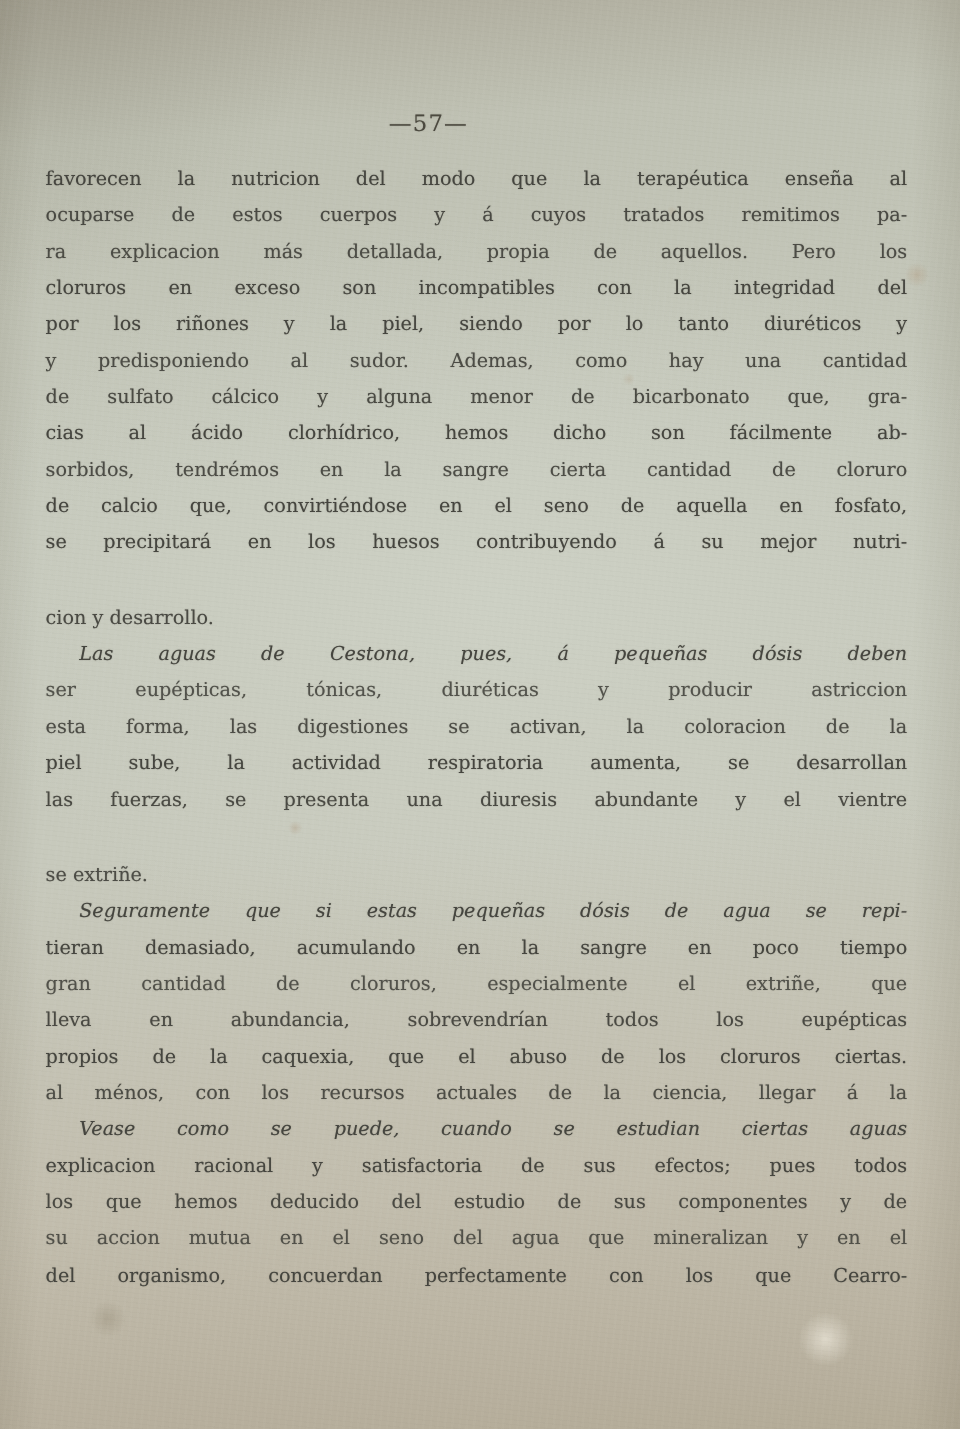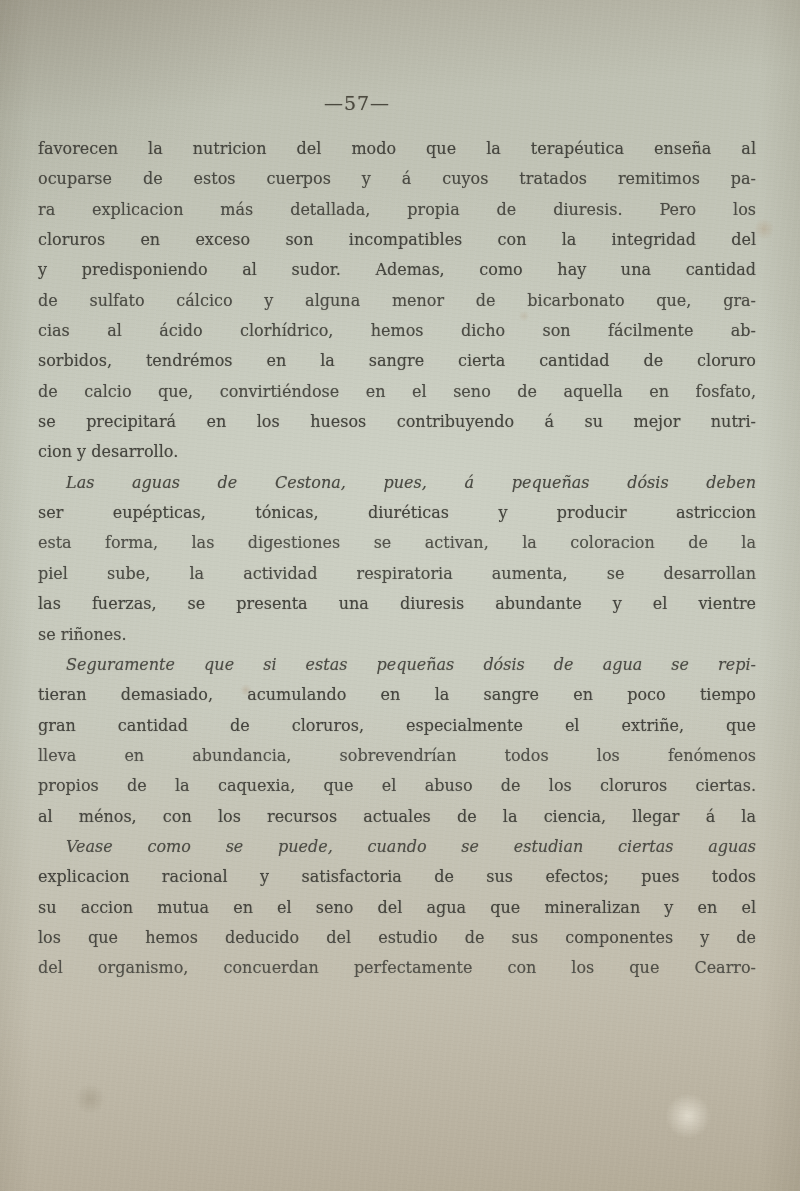--- a/index.html
+++ b/index.html
@@ -58,54 +58,55 @@
     line-height: 30.35px;
     color: #45453f;
     text-shadow: 0 0 1px rgba(64,62,52,0.45);
   }
   .line {
     text-align: justify;
     text-align-last: justify;
     text-justify: inter-word;
   }
   .line.indent { text-indent: 28px; font-style: italic; }
-  .line.end { text-align-last: left; }
+  .line.end { text-align-last: left; margin-top: 32px; }
   
   .line:nth-child(3n)  { opacity: 0.94; }
   .line:nth-child(7n)  { opacity: 0.90; }
   .line:nth-child(5n+2){ opacity: 0.96; }
 </style>
 </head>
 <body>
 
 <div class="page">
   <div class="page-number">—57—</div>
   <div class="text-block">
       <div class="line">favorecen la nutricion del modo que la terapéutica enseña al</div>
       <div class="line">ocuparse de estos cuerpos y á cuyos tratados remitimos pa-</div>
-      <div class="line">ra explicacion más detallada, propia de diuresis. Pero los</div>
+      <div class="line">ra explicacion más detallada, propia de aquellos. Pero los</div>
       <div class="line">cloruros en exceso son incompatibles con la integridad del</div>
+      <div class="line">por los riñones y la piel, siendo por lo tanto diuréticos y</div>
       <div class="line">y predisponiendo al sudor. Ademas, como hay una cantidad</div>
       <div class="line">de sulfato cálcico y alguna menor de bicarbonato que, gra-</div>
       <div class="line">cias al ácido clorhídrico, hemos dicho son fácilmente ab-</div>
       <div class="line">sorbidos, tendrémos en la sangre cierta cantidad de cloruro</div>
       <div class="line">de calcio que, convirtiéndose en el seno de aquella en fosfato,</div>
       <div class="line">se precipitará en los huesos contribuyendo á su mejor nutri-</div>
       <div class="line end">cion y desarrollo.</div>
       <div class="line indent">Las aguas de Cestona, pues, á pequeñas dósis deben</div>
       <div class="line">ser eupépticas, tónicas, diuréticas y producir astriccion</div>
       <div class="line">esta forma, las digestiones se activan, la coloracion de la</div>
       <div class="line">piel sube, la actividad respiratoria aumenta, se desarrollan</div>
       <div class="line">las fuerzas, se presenta una diuresis abundante y el vientre</div>
-      <div class="line end">se riñones.</div>
+      <div class="line end">se extriñe.</div>
       <div class="line indent">Seguramente que si estas pequeñas dósis de agua se repi-</div>
       <div class="line">tieran demasiado, acumulando en la sangre en poco tiempo</div>
       <div class="line">gran cantidad de cloruros, especialmente el extriñe, que</div>
-      <div class="line">lleva en abundancia, sobrevendrían todos los fenómenos</div>
+      <div class="line">lleva en abundancia, sobrevendrían todos los eupépticas</div>
       <div class="line">propios de la caquexia, que el abuso de los cloruros ciertas.</div>
       <div class="line">al ménos, con los recursos actuales de la ciencia, llegar á la</div>
       <div class="line indent">Vease como se puede, cuando se estudian ciertas aguas</div>
       <div class="line">explicacion racional y satisfactoria de sus efectos; pues todos</div>
+      <div class="line">los que hemos deducido del estudio de sus componentes y de</div>
       <div class="line">su accion mutua en el seno del agua que mineralizan y en el</div>
-      <div class="line">los que hemos deducido del estudio de sus componentes y de</div>
       <div class="line">del organismo, concuerdan perfectamente con los que Cearro-</div>
     </div>
 </div>
 
 </body></html>

